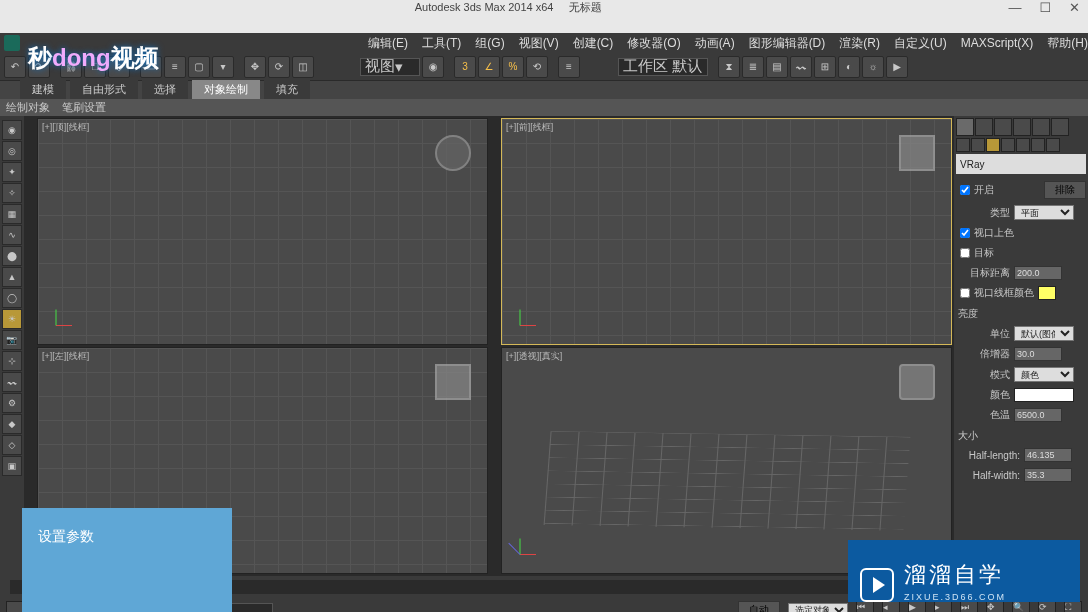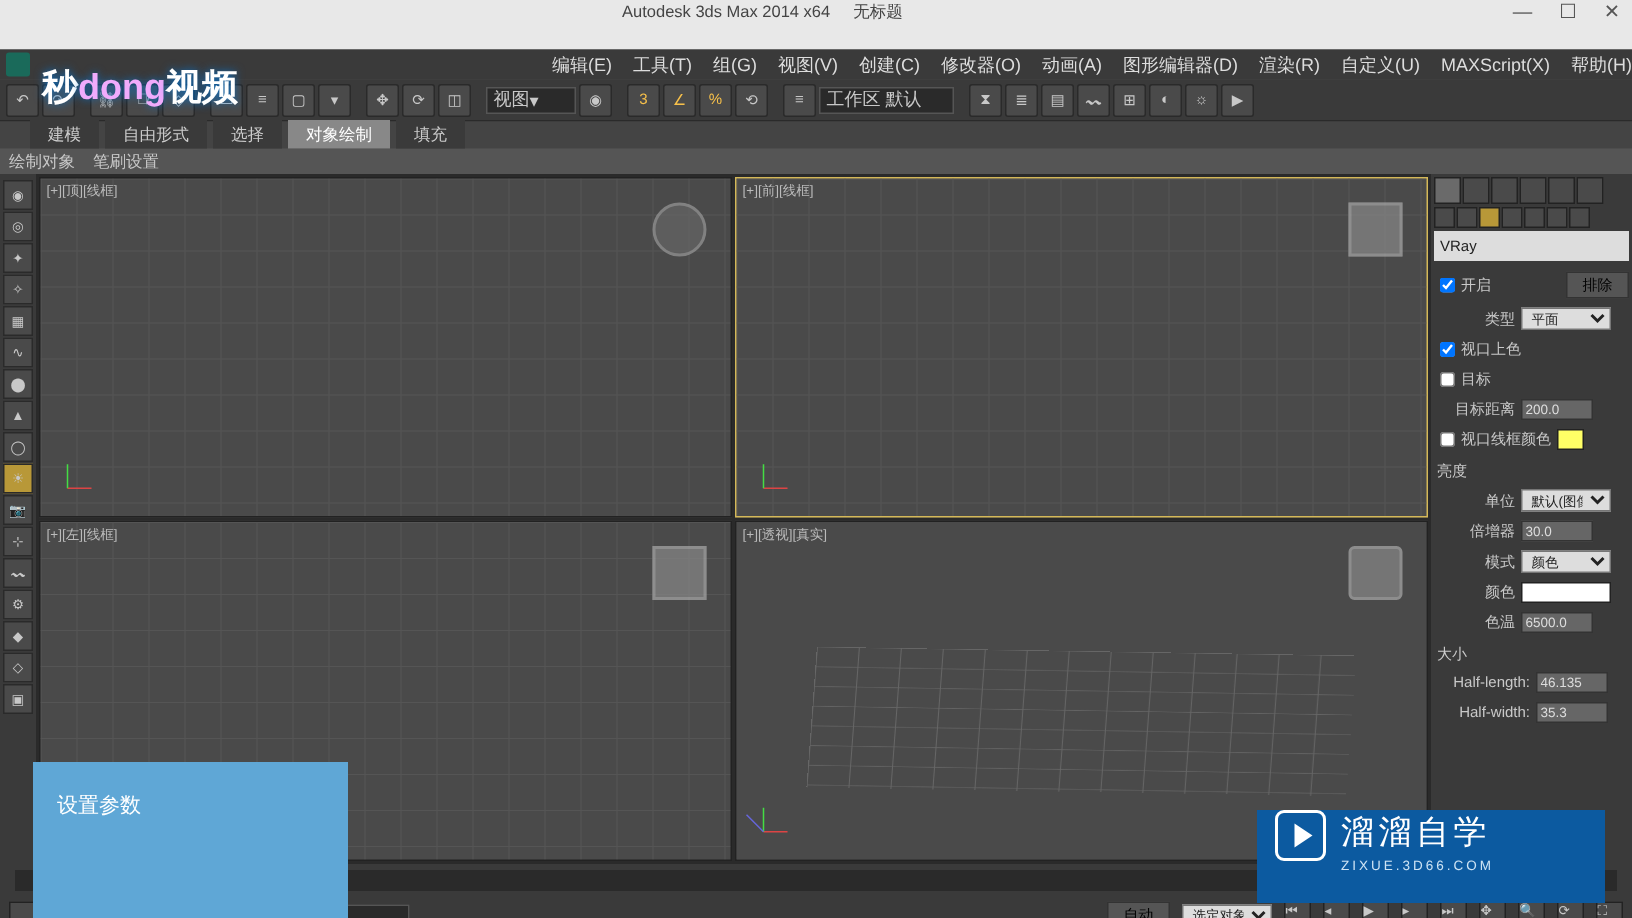--- a/index.html
+++ b/index.html
@@ -48,23 +48,24 @@
   background: #4a4a4a;
   border: 1px solid #2a2a2a;
   border-radius: 2px;
   display: flex; align-items: center; justify-content: center;
   font-size: 10px;
 }
 .tb-sep { width: 6px; }
 .tb-dropdown {
   height: 18px; background: #2a2a2a;
   border: 1px solid #555;
-  padding: 0 4px; font-size: 12px;
+  padding: 0 4px; font-size: 15px;
   display: flex; align-items: center;
   min-width: 60px;
+  margin-left: 36px;
 }
 .ribbon-tabs {
   height: 18px; background: #444;
   display: flex; align-items: flex-end;
   padding-left: 20px;
   gap: 4px;
 }
 .ribbon-tab {
   padding: 2px 12px; font-size: 11px;
   background: #3a3a3a; color: #ccc;
@@ -98,20 +99,21 @@
   gap: 2px;
   background: #2a2a2a;
   padding: 2px;
   position: relative;
 }
 .viewport {
   background: #4a4a4a;
   border: 1px solid #222;
   position: relative;
   overflow: hidden;
+  margin-left: 11px;
 }
 .viewport.active { border: 1px solid #d4b858; }
 .vp-label {
   position: absolute; top: 2px; left: 4px;
   font-size: 9px; color: #bbb;
 }
 .vp-grid {
   position: absolute; inset: 0;
   background-image:
     linear-gradient(#555 1px, transparent 1px),
@@ -215,24 +217,24 @@
 .watermark .orange { color: #f0abfc; }
 .tip-overlay {
   position: absolute; left: 22px; bottom: 0;
   width: 210px; height: 104px;
   background: #5fa7d6; color: #fff;
   padding: 14px 16px; font-size: 14px;
   z-index: 60;
 }
 .tip-overlay div { margin: 6px 0; }
 .zixue-overlay {
-  position: absolute; right: 18px; bottom: 10px;
+  position: absolute; right: 8px; bottom: 10px;
   width: 232px; height: 62px;
   background: #0c5aa0; color: #fff;
-  display: flex; align-items: flex-start; gap: 10px;
+  display: flex; align-items: flex-end; gap: 10px;
   padding: 0 12px; z-index: 60;
   font-size: 22px; letter-spacing: 3px;
 }
 .zixue-overlay .play {
   width: 34px; height: 34px; border: 2px solid #fff; border-radius: 6px;
   display: flex; align-items: center; justify-content: center;
 }
 .zixue-overlay .play::before {
   content: ""; border-left: 12px solid #fff;
   border-top: 8px solid transparent; border-bottom: 8px solid transparent;

